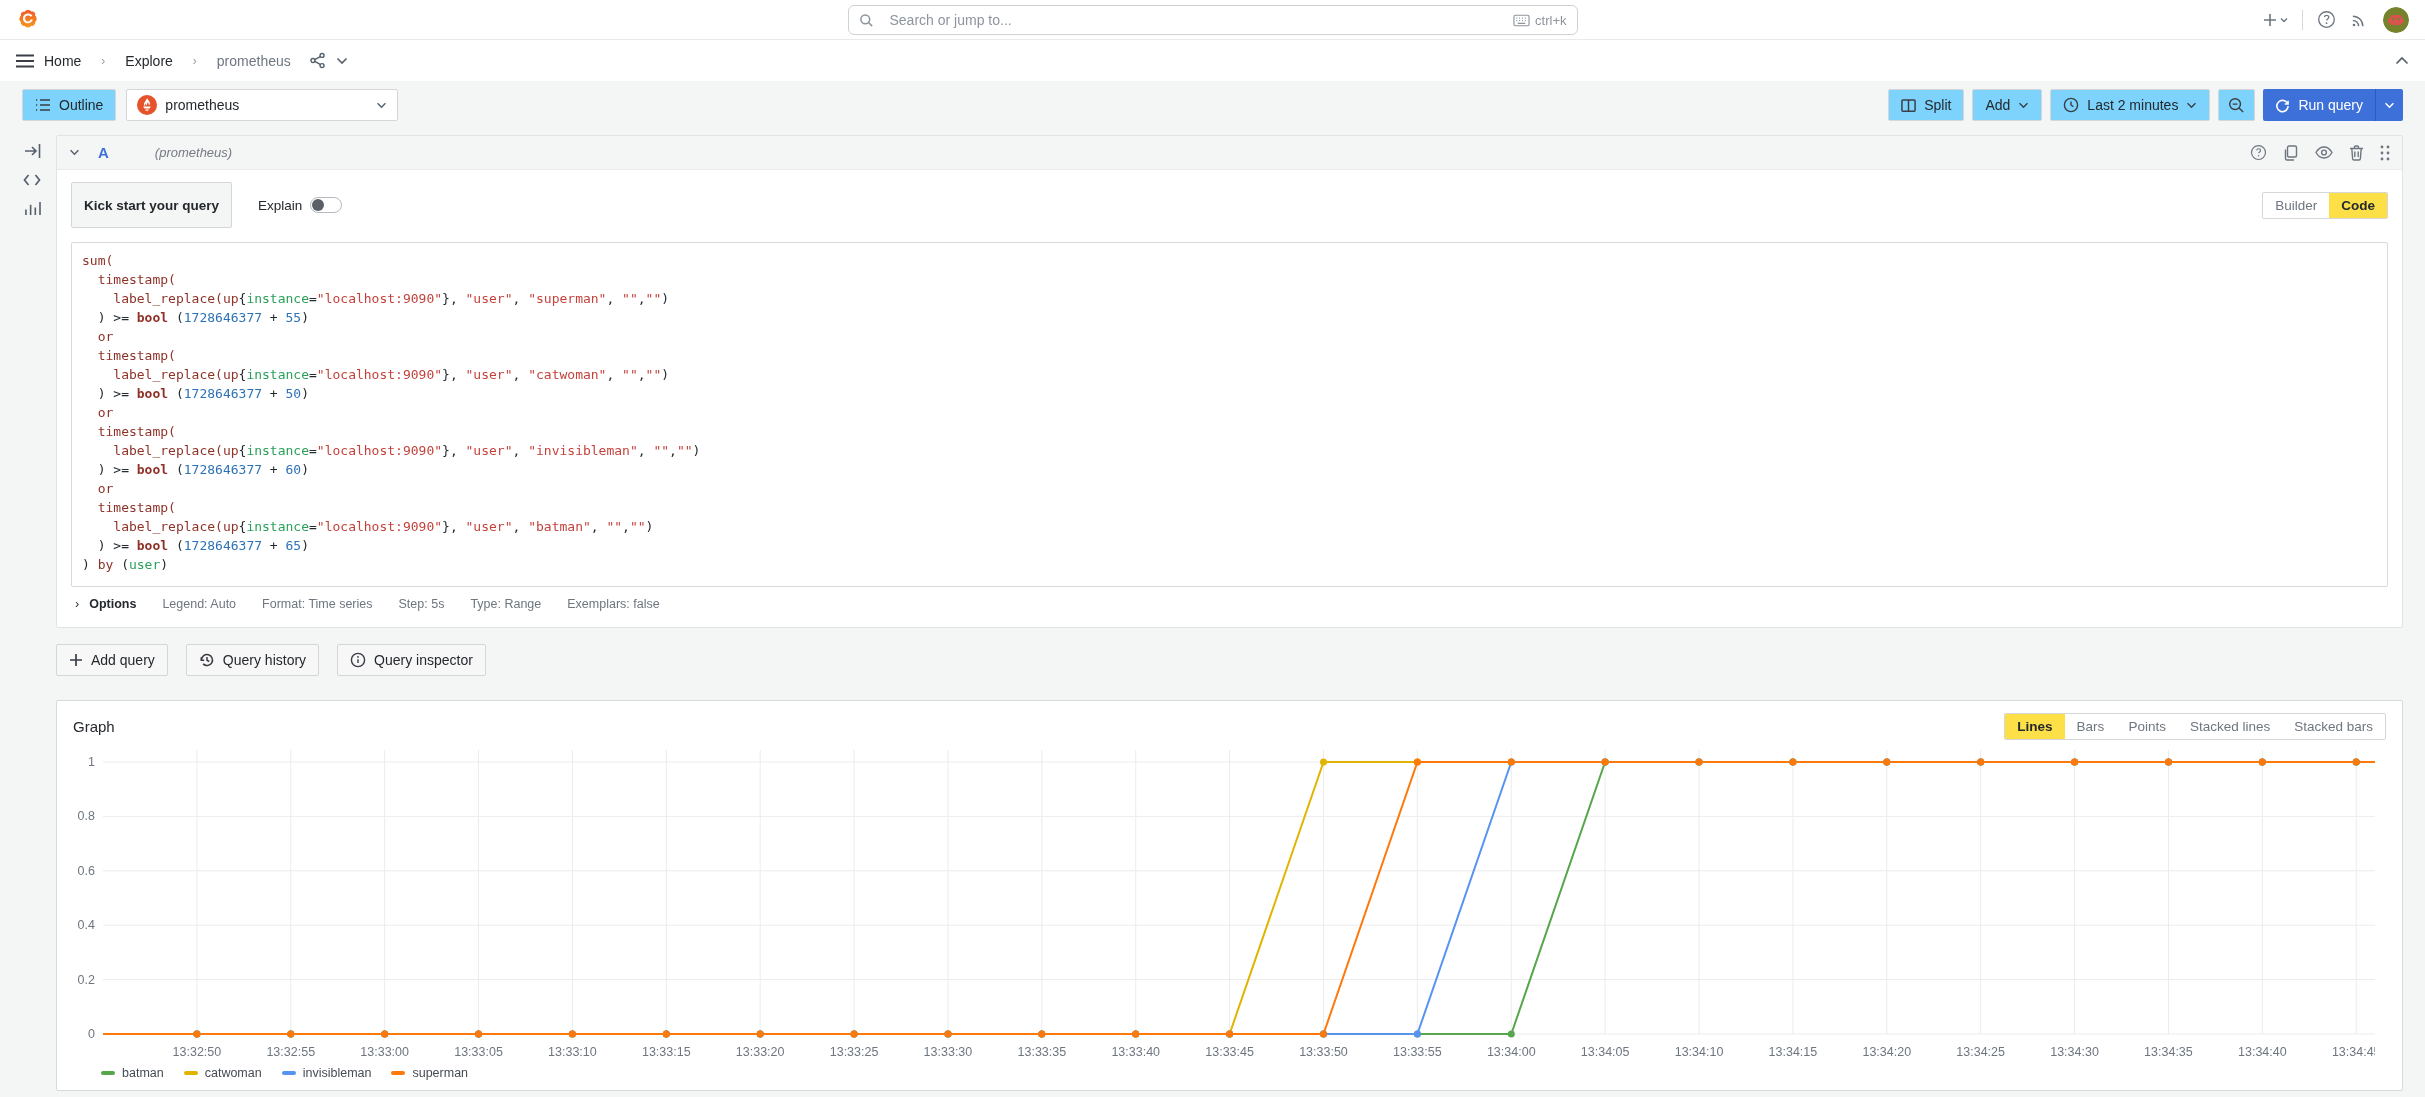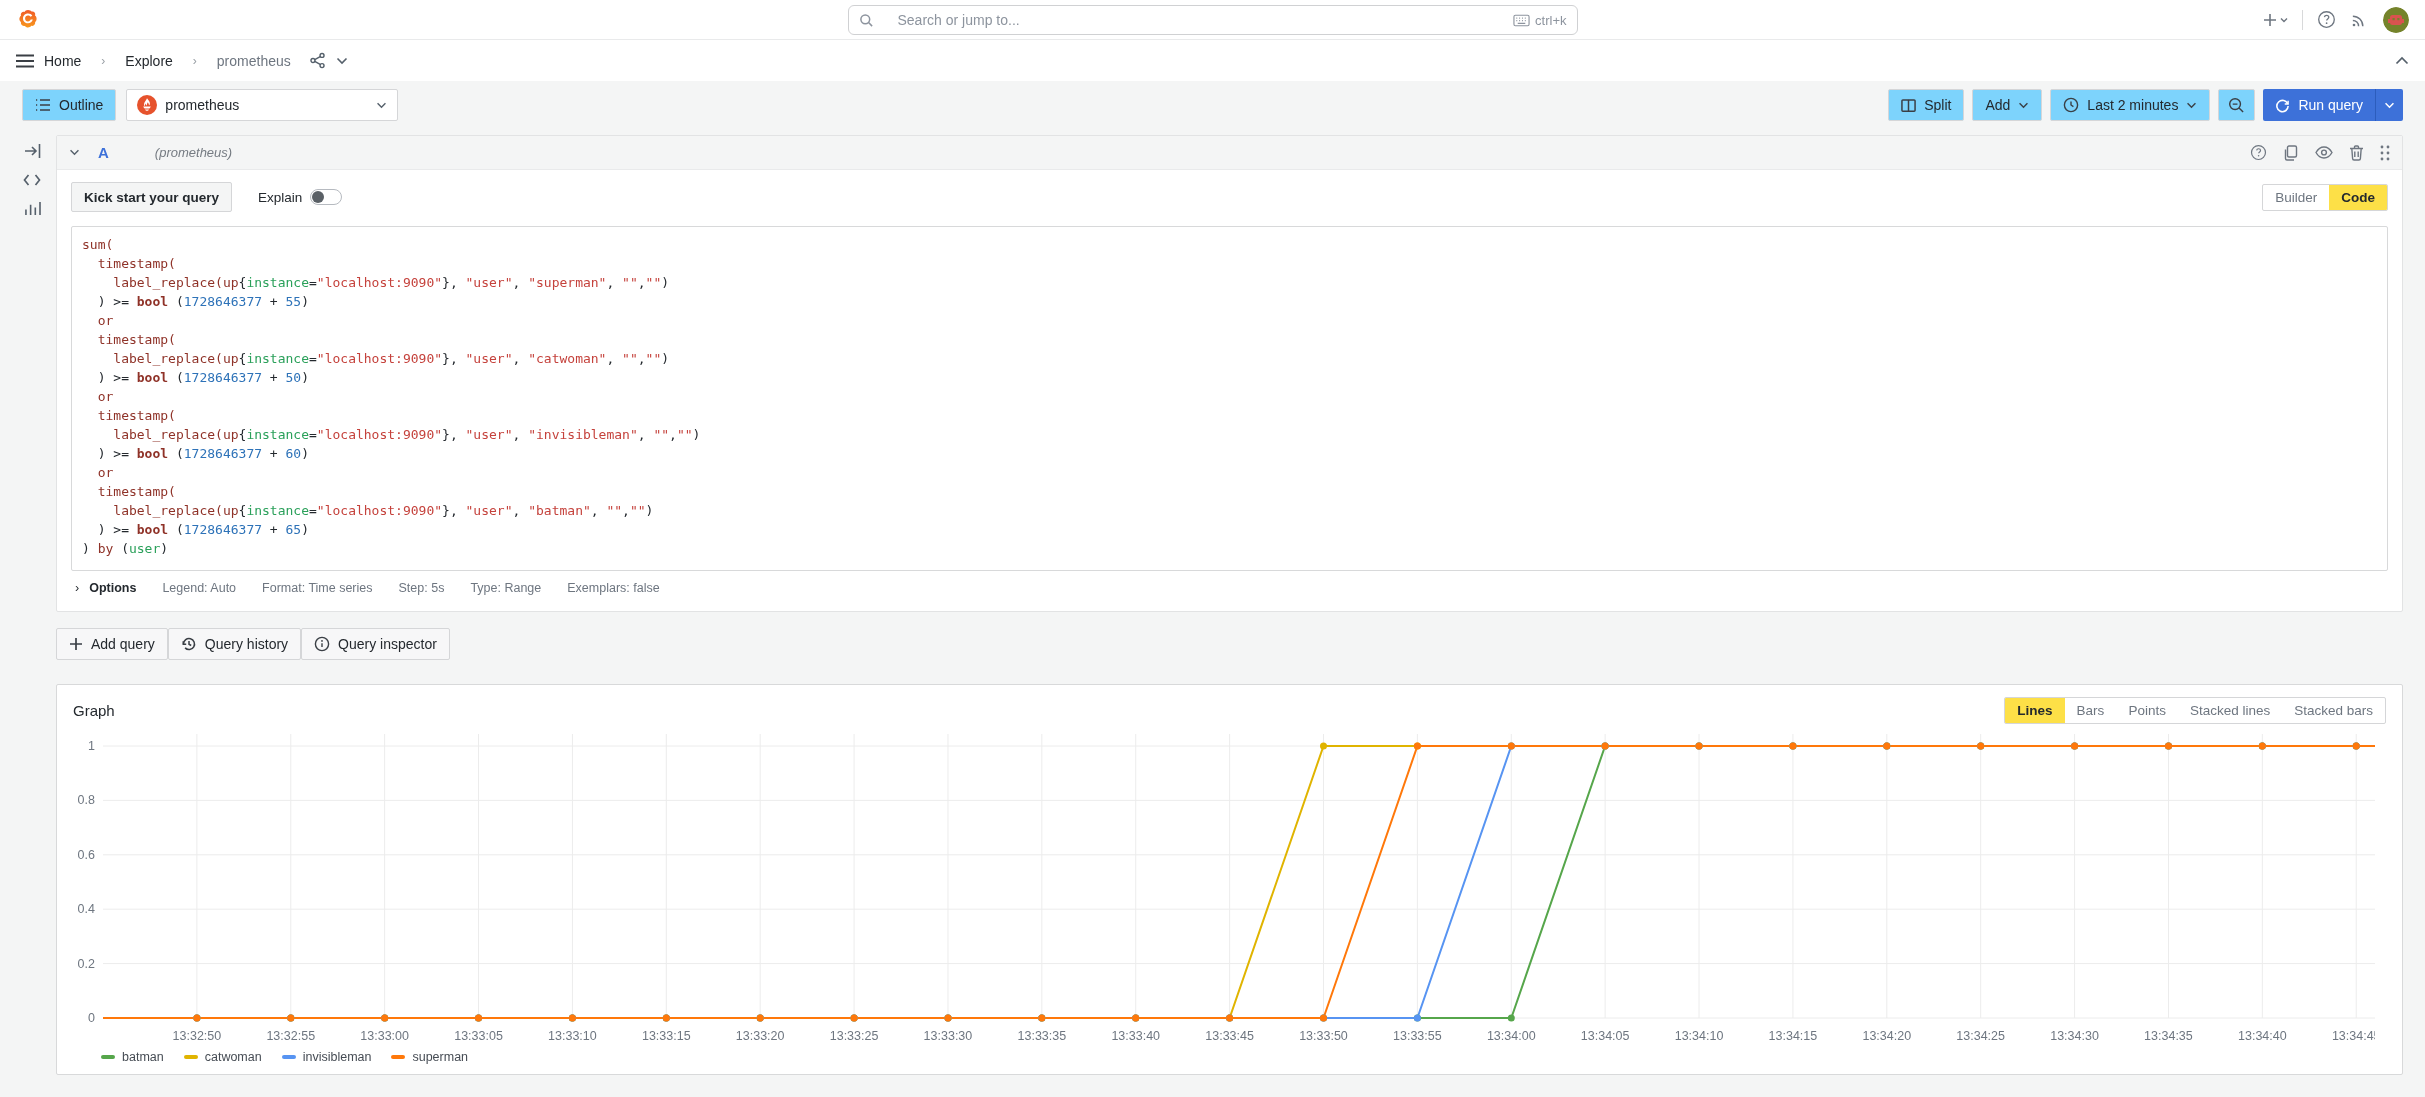--- a/index.html
+++ b/index.html
@@ -13,21 +13,21 @@
   .icon { display:inline-flex; align-items:center; justify-content:center; color:#6e7680; flex:none; }
 
   
   .topbar {
     height:40px; background:#fff; border-bottom:1px solid #e9eaeb;
     display:flex; align-items:center; padding:0 16px; position:relative;
   }
   .search-wrap {
     position:absolute; left:50%; top:5px; transform:translateX(-50%);
     width:730px; height:30px; border:1px solid #d0d1d3; border-radius:6px;
-    background:#fff; display:flex; align-items:center; padding:0 10px; gap:24px; color:#8d949e;
+    background:#fff; display:flex; align-items:center; padding:0 10px; gap:16px; color:#8d949e;
   }
   .search-wrap .ph { flex:1; font-size:14px; color:#8d949e; }
   .kbd-hint { display:flex; align-items:center; gap:5px; color:#8d949e; font-size:13px; }
   .top-actions { margin-left:auto; display:flex; align-items:center; gap:14px; }
   .vdivider { width:1px; height:20px; background:#d8d9da; }
   .avatar { width:26px; height:26px; border-radius:50%; overflow:hidden; }
 
   
   .navbar { height:41px; background:#fff; display:flex; align-items:center; padding:0 16px; gap:10px; }
   .crumbs { display:flex; align-items:center; gap:20px; font-size:14px; }
@@ -69,21 +69,21 @@
     height:34px; background:#f4f5f5; display:flex; align-items:center;
     padding:0 12px; gap:10px; border-bottom:1px solid #e9eaeb;
   }
   .qp-ref { color:#3d71d9; font-weight:700; font-size:15px; margin-left:8px; }
   .qp-ds { color:#757b82; font-style:italic; font-size:13px; margin-left:36px; }
   .qp-hicons { margin-left:auto; display:flex; align-items:center; gap:16px; }
   .qp-hicons .icon { cursor:pointer; }
   .qp-body { padding:12px 14px 6px 14px; }
   .qp-row1 { display:flex; align-items:center; }
   .kickstart {
-    height:30px; padding:0 12px; background:#f4f5f5; border:1px solid #d5d6d8;
+    height:46px; padding:0 12px; background:#f4f5f5; border:1px solid #d5d6d8;
     border-radius:2px; font-weight:600; font-size:13.5px; display:inline-flex; align-items:center; cursor:pointer;
   }
   .explain { display:flex; align-items:center; gap:8px; margin-left:26px; font-size:13.5px; color:#24292e; }
   .switch { width:32px; height:16px; border:1px solid #b6bac0; border-radius:9px; position:relative; background:#fff; cursor:pointer; }
   .switch .knob { position:absolute; left:1px; top:1px; width:12px; height:12px; border-radius:50%; background:#5a6066; }
   .seg-group { margin-left:auto; display:flex; border:1px solid #d5d6d8; border-radius:2px; background:#fff; overflow:hidden; }
   .seg { padding:5px 12px; font-size:13.5px; color:#6e7680; cursor:pointer; white-space:nowrap; }
   .seg.active { background:#fde047; color:#24292e; font-weight:700; }
 
   .qp-row2 { display:flex; margin-top:14px; }
@@ -95,21 +95,21 @@
     font-family:"DejaVu Sans Mono","Liberation Mono",monospace;
     font-size:13px; line-height:19px; white-space:pre; overflow:hidden;
   }
   .tk-f { color:#8f3228; } .tk-s { color:#c5423c; } .tk-n { color:#2d72b8; }
   .tk-l { color:#2aa05a; } .tk-b { color:#8f3228; font-weight:700; } .tk-p { color:#24292e; }
 
   .options-row { display:flex; align-items:center; gap:26px; padding:10px 4px 10px 4px; font-size:12.5px; color:#6e7680; }
   .options-row .opt-title { color:#24292e; font-weight:600; margin-left:6px; }
   .opt-chevron { color:#24292e; cursor:pointer; }
 
-  .footer-btns { display:flex; gap:0; margin:16px 0 0 0; }
+  .footer-btns { display:flex; gap:18px; margin:16px 0 0 0; }
   .footer-btns .btn { font-weight:500; background:#f7f7f8; }
 
   
   .graph-panel { margin-top:24px; background:#fff; border:1px solid #d8d9da; border-radius:2px; padding-bottom:4px; }
   .gp-header { display:flex; align-items:center; padding:12px 16px 4px 16px; }
   .gp-title { font-size:15px; color:#24292e; }
   .gp-tabs { margin-left:auto; }
   .chart-wrap { position:relative; padding:0 0 0 16px; overflow:hidden; }
   .legend { display:flex; gap:20px; padding:2px 0 6px 44px; align-items:center; }
   .legend-item { display:flex; align-items:center; gap:7px; font-size:12.5px; color:#464c54; cursor:pointer; }

